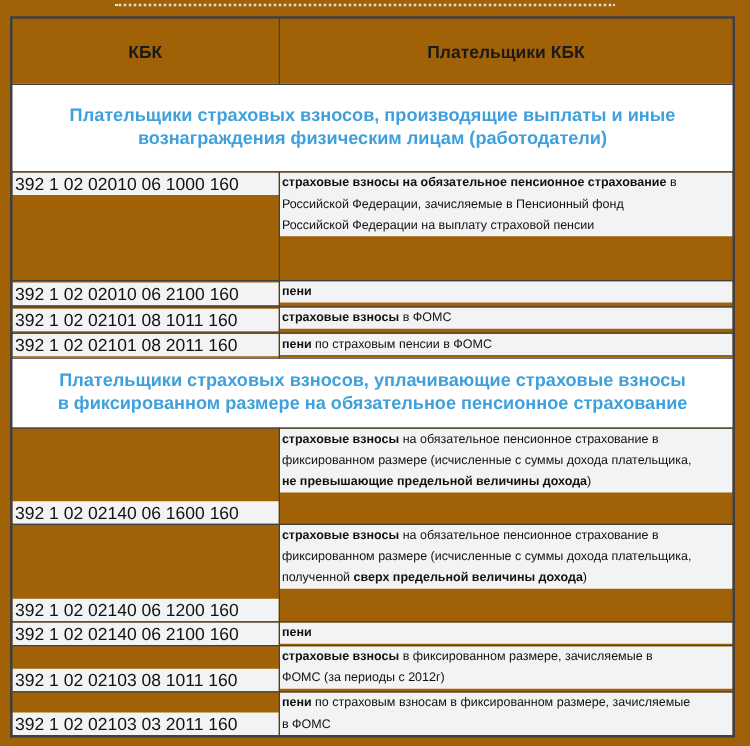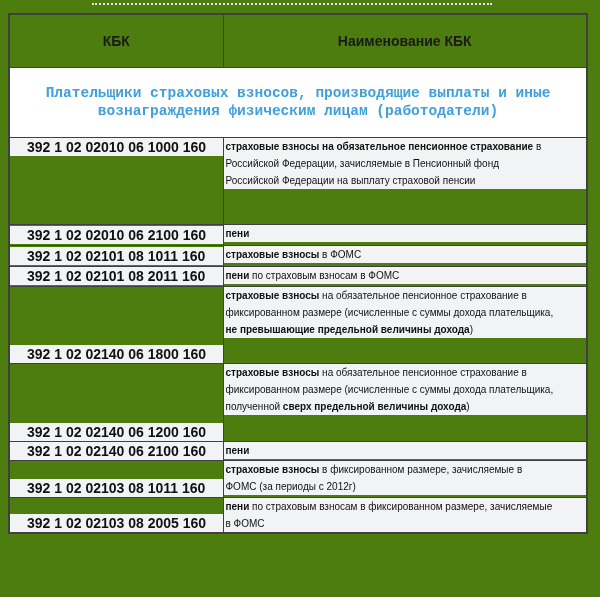--- a/index.html
+++ b/index.html
@@ -8,21 +8,21 @@
     background: #ffffff;
     width: 600px;
     height: 597px;
     font-family: "Liberation Sans", "DejaVu Sans", sans-serif;
     overflow: hidden;
   }
   .page {
     position: relative;
     width: 600px;
     height: 597px;
-    background: #4d7c0f;
+    background: #a16207;
   }
   .top-artifact {
     position: absolute;
     top: 3px;
     left: 92px;
     width: 400px;
     border-top: 2px dotted #e2e2e2;
   }
   table.kbk {
     position: absolute;
@@ -49,31 +49,30 @@
     text-align: center;
     vertical-align: middle;
     background: #ffffff;
   }
   .section-title {
     color: var(--accent, #3fa0dc);
     font-weight: bold;
     font-size: 14.5px;
     line-height: 18px;
     padding: 0 32px;
-    font-family: Liberation Mono, monospace;
   }
   td.code-cell {
     padding: 2px 4px;
   }
   .code {
-    font-weight: bold;
+    font-weight: normal;
     font-size: 14px;
     line-height: 16px;
     background: var(--hl, #f2f3f4);
-    padding: 1px 17px;
+    padding: 1px 2px;
     color: #111;
     white-space: nowrap;
   }
   td.desc-cell {
     vertical-align: top;
     padding: 2px 4px 2px 5px;
   }
   .desc {
     font-size: 10px;
     line-height: 17px;
@@ -90,21 +89,21 @@
   <div class="top-artifact"></div>
 
   <table class="kbk">
     <colgroup>
       <col style="width:214px">
       <col>
     </colgroup>
     <thead>
       <tr style="height: 53px;">
         <th class="hdr">КБК</th>
-        <th class="hdr">Наименование КБК</th>
+        <th class="hdr">Плательщики КБК</th>
       </tr>
     </thead>
     <tbody>
 
     <tr style="height: 70px;">
           <td colspan="2" class="section-cell">
             <div class="section-title">Плательщики страховых взносов, производящие выплаты и иные вознаграждения физическим лицам (работодатели)</div>
           </td>
         </tr>
         <tr style="height: 87px;">
@@ -129,26 +128,31 @@
           </td>
           <td class="desc-cell">
             <div class="desc"><b>страховые взносы</b><span> в ФОМС</span></div>
           </td>
         </tr>
         <tr style="height: 20px;">
           <td class="code-cell" style="vertical-align: middle;">
             <div class="code">392 1 02 02101 08 2011 160</div>
           </td>
           <td class="desc-cell">
-            <div class="desc"><b>пени</b><span> по страховым взносам в ФОМС</span></div>
+            <div class="desc"><b>пени</b><span> по страховым пенсии в ФОМС</span></div>
+          </td>
+        </tr>
+        <tr style="height: 56px;">
+          <td colspan="2" class="section-cell">
+            <div class="section-title">Плательщики страховых взносов, уплачивающие страховые взносы в фиксированном размере на обязательное пенсионное страхование</div>
           </td>
         </tr>
         <tr style="height: 77px;">
           <td class="code-cell" style="vertical-align: bottom;">
-            <div class="code">392 1 02 02140 06 1800 160</div>
+            <div class="code">392 1 02 02140 06 1600 160</div>
           </td>
           <td class="desc-cell">
             <div class="desc"><b>страховые взносы</b><span> на обязательное пенсионное страхование в фиксированном размере (исчисленные с суммы дохода плательщика, </span><b>не превышающие предельной величины дохода</b><span>)</span></div>
           </td>
         </tr>
         <tr style="height: 78px;">
           <td class="code-cell" style="vertical-align: bottom;">
             <div class="code">392 1 02 02140 06 1200 160</div>
           </td>
           <td class="desc-cell">
@@ -166,21 +170,21 @@
         <tr style="height: 37px;">
           <td class="code-cell" style="vertical-align: bottom;">
             <div class="code">392 1 02 02103 08 1011 160</div>
           </td>
           <td class="desc-cell">
             <div class="desc"><b>страховые взносы</b><span> в фиксированном размере, зачисляемые в ФОМС (за периоды с 2012г)</span></div>
           </td>
         </tr>
         <tr style="height: 34px;">
           <td class="code-cell" style="vertical-align: bottom;">
-            <div class="code">392 1 02 02103 08 2005 160</div>
+            <div class="code">392 1 02 02103 03 2011 160</div>
           </td>
           <td class="desc-cell">
             <div class="desc"><b>пени</b><span> по страховым взносам в фиксированном размере, зачисляемые в ФОМС</span></div>
           </td>
         </tr>
       </tbody>
   </table>
 </div>
 
 </body></html>

